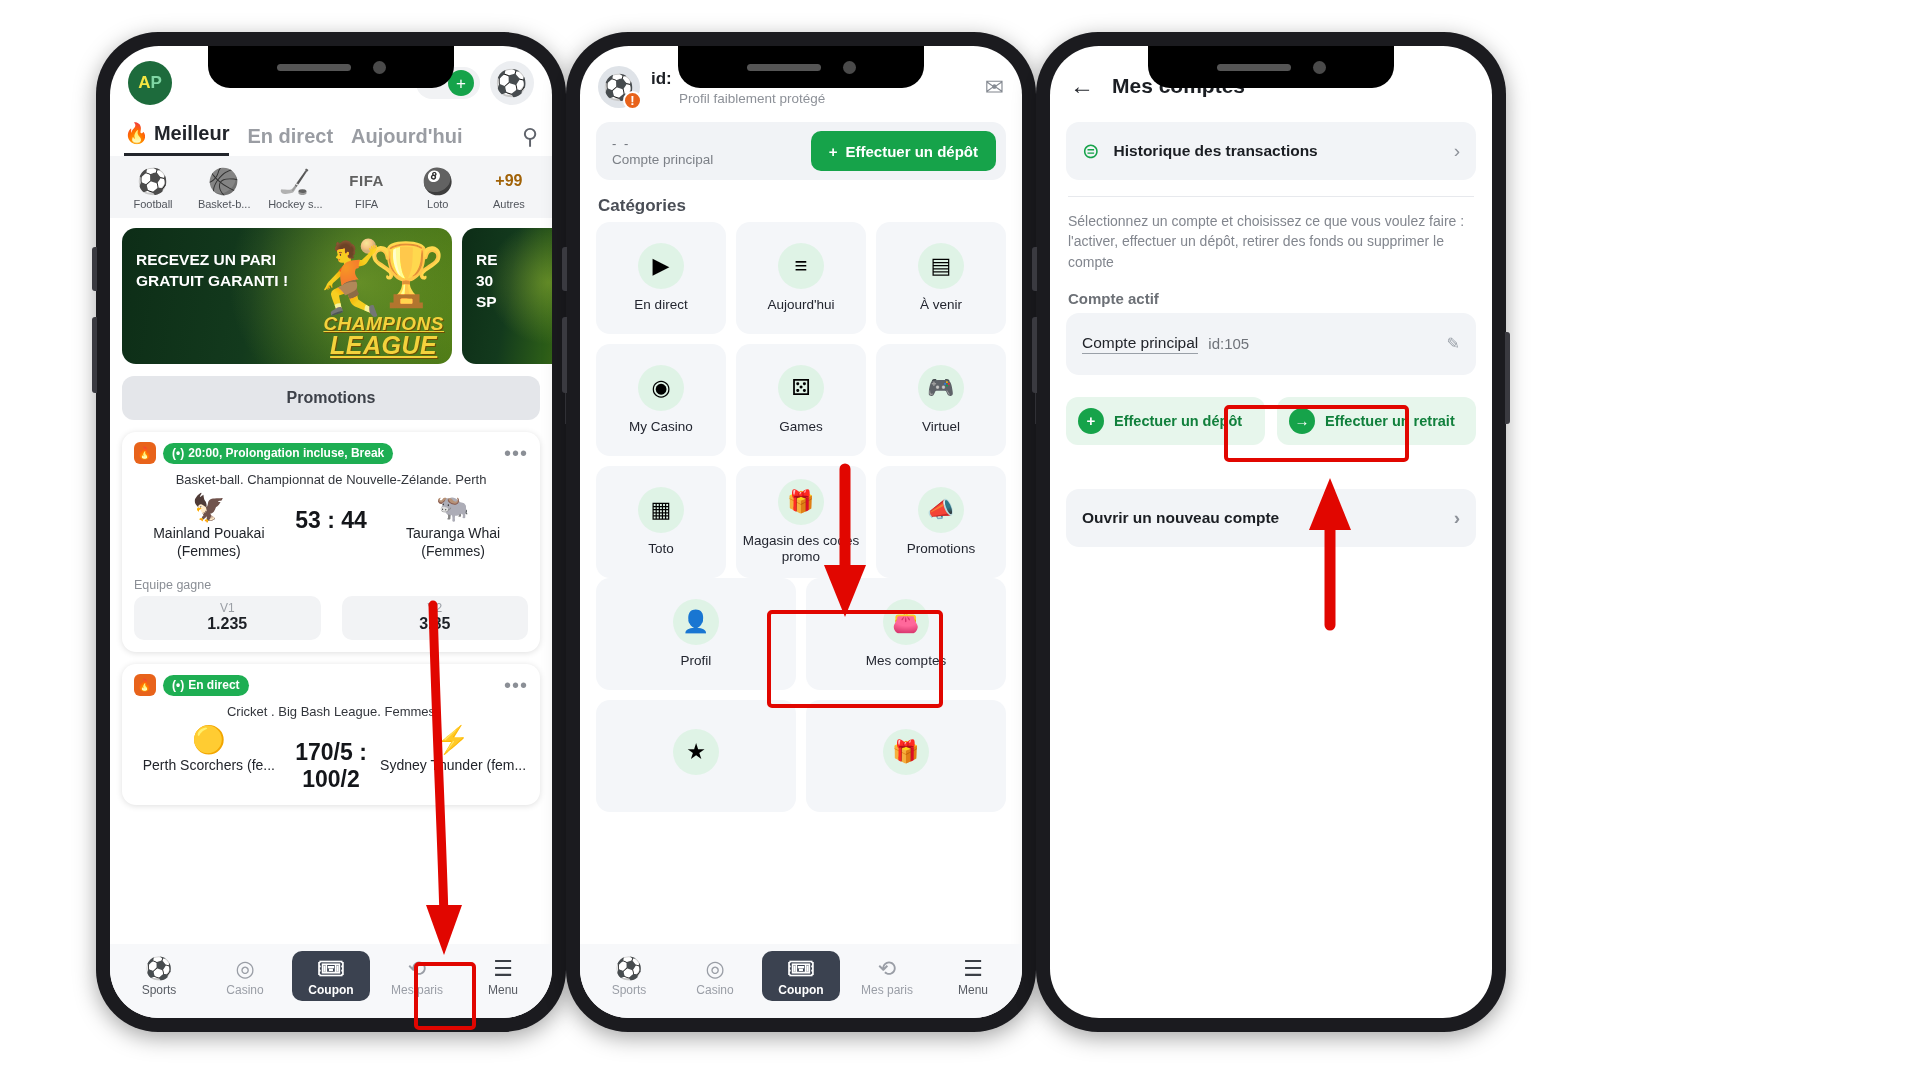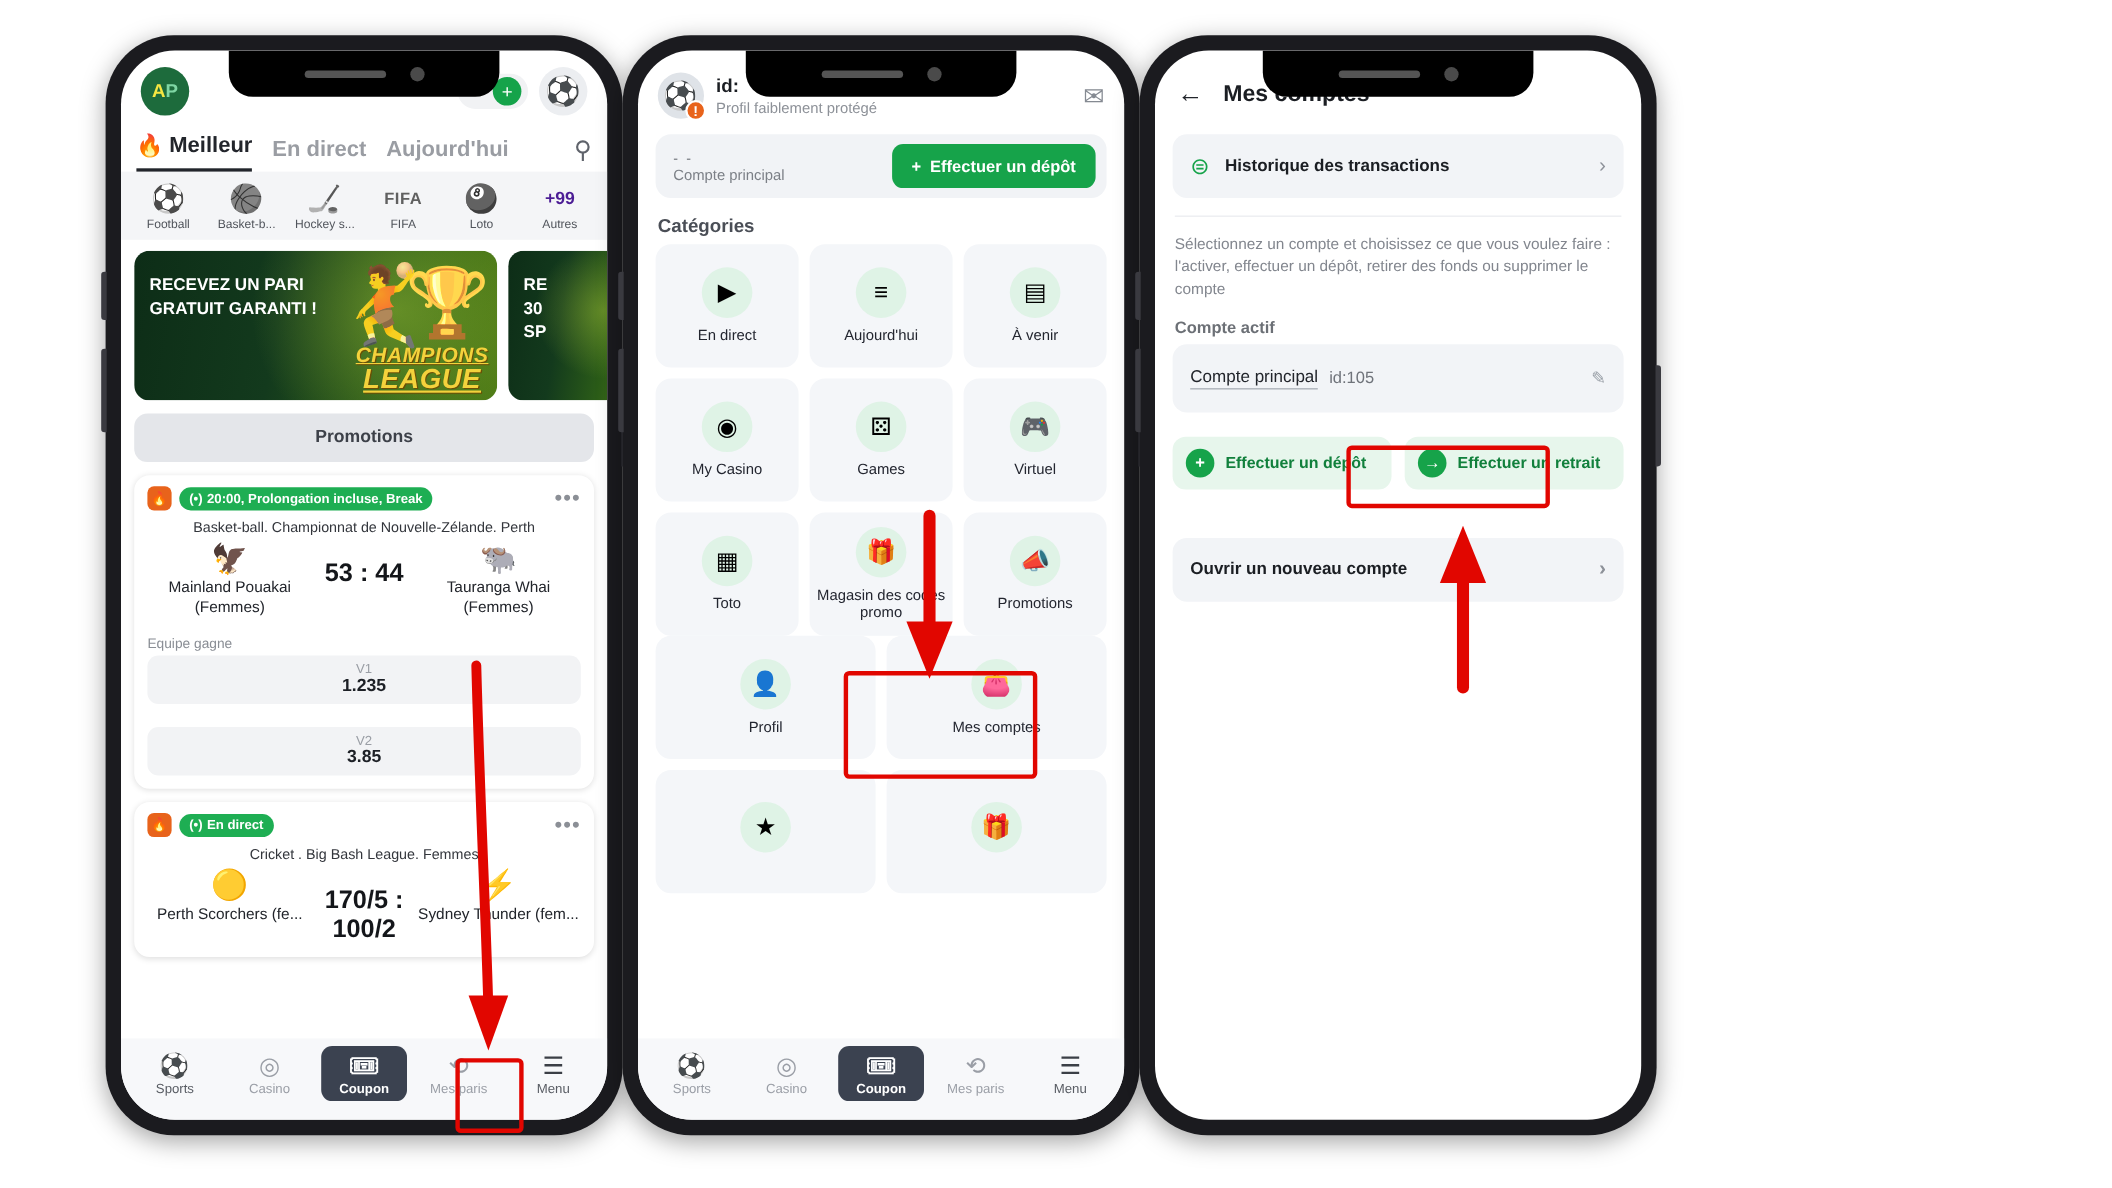--- a/index.html
+++ b/index.html
@@ -90,21 +90,21 @@
   .p1-search { margin-left:auto; padding-bottom:6px; font-size:22px; color:#5f636b;}
 
   .sportbar {
     display:flex; justify-content:space-between; background:#f4f5f7;
     padding: 10px 12px 8px 12px;
   }
   .sport-item { text-align:center; width: 62px; }
   .sport-ico { font-size: 25px; line-height: 30px; color:#6a6e76; filter: grayscale(1); }
   .sport-ico.fifa { font-size:15px; font-weight:bold; letter-spacing:.5px; color:#5c6068; line-height:30px;}
   .sport-lbl { font-size: 11px; color:#51555c; margin-top:2px; overflow:hidden; white-space:nowrap; }
-  .sport-plus { font-size:16px; font-weight:600; color:#4c1d95; line-height:30px; }
+  .sport-plus { font-size:16px; font-weight:600; color:#a16207; line-height:30px; }
 
   .banner-wrap { padding: 10px 12px 0 12px; display:flex; gap:10px; overflow:hidden; }
   .banner {
     flex:none; width: 330px; height: 136px; border-radius: 14px;
     background:
       radial-gradient(circle at 72% 40%, rgba(190,220,60,.40), transparent 52%),
       linear-gradient(100deg, #0d2d17 0%, #133a1d 40%, #2b5c18 72%, #4d7a16 100%);
     position:relative; overflow:hidden; padding: 22px 14px;
   }
   .banner2 { width: 120px; }
@@ -141,21 +141,21 @@
     display:flex;align-items:center;gap:4px;padding:0 9px;font-size:12px;font-weight:bold;
   }
   .dots { margin-left:auto; color:#8b8f96; font-size:20px; letter-spacing:1px; line-height:10px;}
   .mc-league { font-size:13px; color:#33363c; text-align:center; margin-top:8px; white-space:nowrap; overflow:hidden;}
   .mc-teams { display:flex; align-items:flex-start; margin-top:6px; }
   .mc-team { width: 38%; text-align:center; }
   .mc-logo { font-size: 27px; line-height: 30px; }
   .mc-name { font-size:14px; font-weight:normal; color:#22252b; line-height:1.25; margin-top:2px;}
   .mc-score { flex:1; text-align:center; font-size:23px; font-weight:bold; color:#14161a; padding-top:14px;}
   .mc-market { font-size:12.5px; color:#8a8e95; margin-top:18px; }
-  .mc-odds { display:flex; gap:21px; margin-top:4px;flex-direction:column; }
+  .mc-odds { display:flex; gap:21px; margin-top:4px; }
   .odd {
     flex:1; background:#f2f3f5; border-radius:10px; padding:5px 0 7px 0; text-align:center;
   }
   .odd .lbl { font-size:12px; color:#9a9ea5; }
   .odd .val { font-size:16px; font-weight:bold; color:#1d2026; }
 
   
   .bottomnav {
     position:absolute; bottom:0; left:0; right:0; height: 74px; background:#f7f8fa;
     display:flex; align-items:center; justify-content:space-around; padding: 0 6px 10px 6px;
@@ -172,21 +172,21 @@
 
   
   .p2-head { display:flex; align-items:center; gap:11px; padding: 20px 18px 6px 18px; }
   .p2-ava { width:42px;height:42px;border-radius:50%;background:#dfe3e8;display:flex;align-items:center;justify-content:center;font-size:25px;position:relative;flex:none;}
   .p2-ava .warn {
     position:absolute;right:-2px;bottom:-2px;width:19px;height:19px;border-radius:50%;
     background:#e8631b;color:#fff;font-size:13px;font-weight:bold;display:flex;align-items:center;justify-content:center;
     border:2px solid #fff;
   }
   .p2-id { font-size:17px; font-weight:bold; color:#1b1e23; }
-  .p2-sub { font-size:13.5px; color:#8d9198; margin-top:2px;}
+  .p2-sub { font-size:13.5px; color:#8d9198; margin-top:2px;margin-left:28px;}
   .p2-mail { margin-left:auto; font-size:23px; color:#858a92; }
 
   .bal-card {
     margin: 8px 16px 0 16px; background:#f1f3f6; border-radius:14px; height: 58px;
     display:flex; align-items:center; padding: 0 10px 0 16px;
   }
   .bal-amt { font-size:13px; color:#6d7178; letter-spacing:2px;}
   .bal-lbl { font-size:13.5px; color:#7c8087; margin-top:1px;}
   .dep-btn {
     margin-left:auto; background:#16a34a; color:#fff; border-radius:10px;

